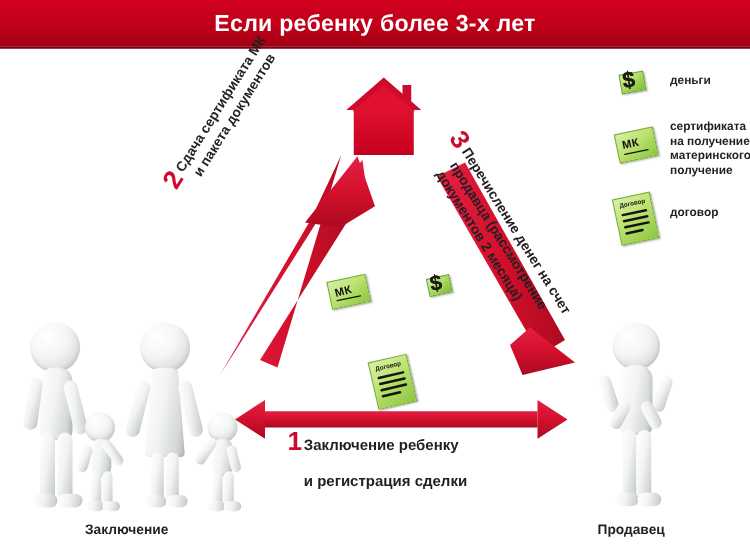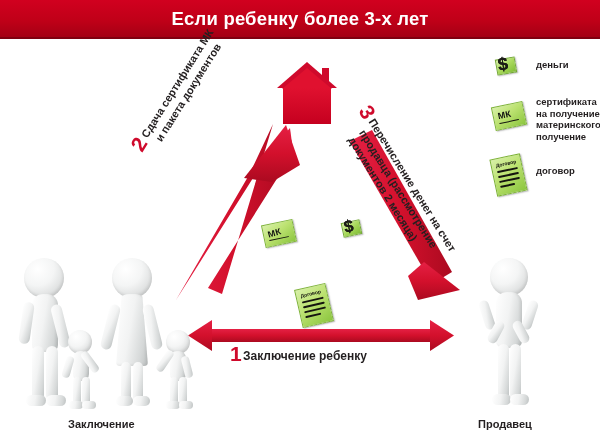--- a/index.html
+++ b/index.html
@@ -203,20 +203,21 @@
   <div class="step-label lbl3">
     <span class="step-num">3</span><span>Перечисление денег на счет</span><br>
     <span style="margin-left:19px;display:inline-block;">продавца (рассмотрение</span><br>
     <span style="margin-left:19px;display:inline-block;">документов 2 месяца)</span>
   </div>
 
   <div class="lbl1">
     <span class="step-num">1</span>
     <span>Заключение ребенку</span><br>
     <br>
+    <span>и регистрация сделки</span>
   </div>
 
   <div class="legend">
 
     <div class="money-note" style="left:4px;top:6px;width:18px;height:14px;transform:rotate(-10deg);"></div>
     <div class="money" style="left:6px;top:2px;font-size:18px;transform:rotate(-8deg);">$</div>
     <div class="legend-label" style="left:44px;top:7px;">деньги</div>
 
     <div class="doc mkdoc" style="left:1px;top:52px;width:30px;height:22px;transform:rotate(-12deg);">
       <div class="mk" style="left:4px;top:4px;font-size:9px;">МК</div>

